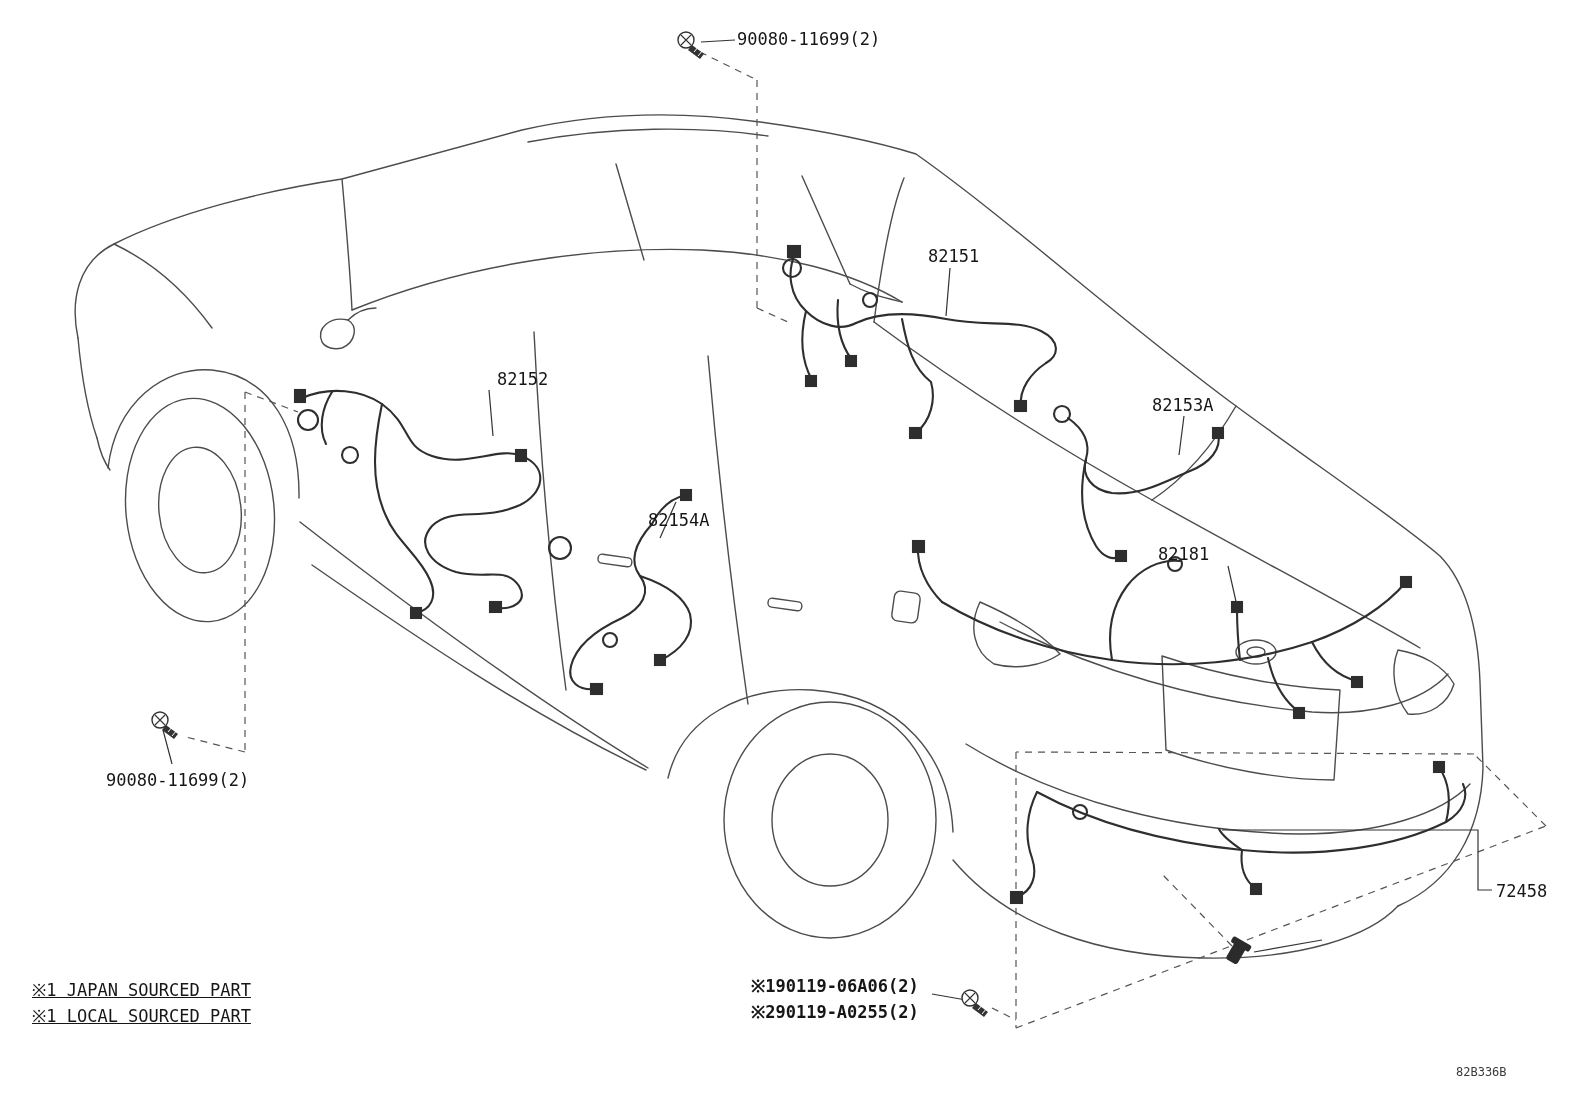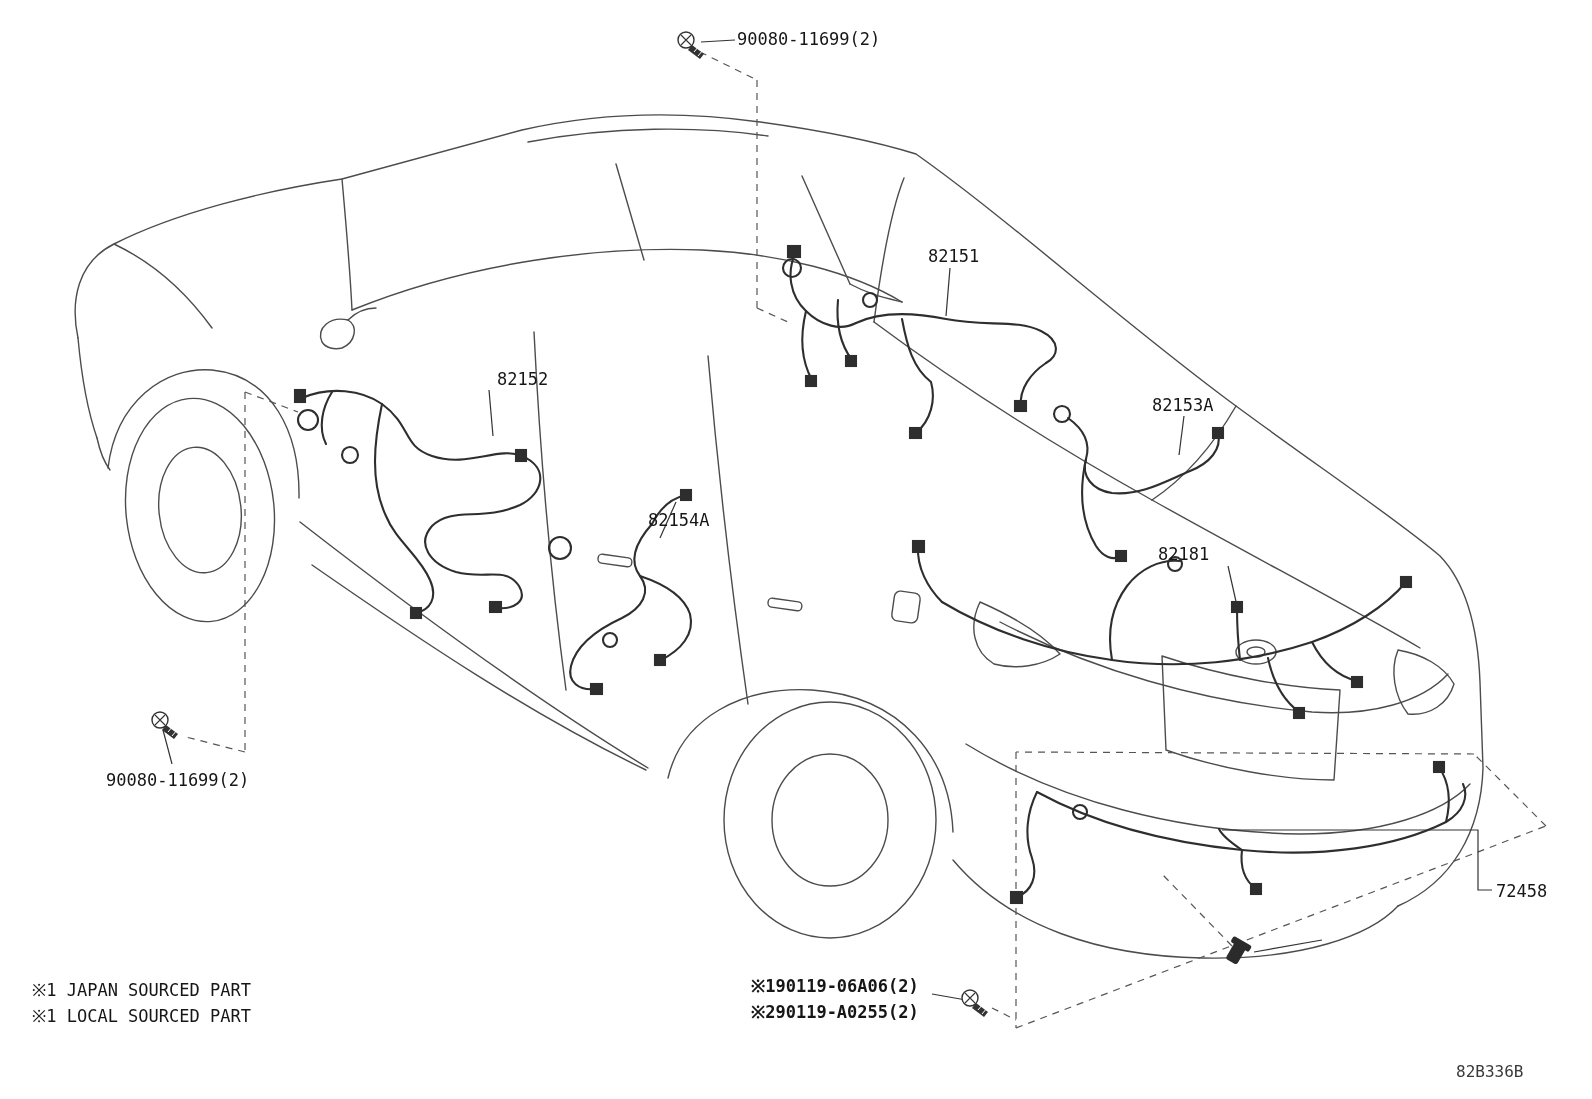--- a/index.html
+++ b/index.html
@@ -14,22 +14,22 @@
   .diagram svg { position: absolute; left: 0; top: 0; }
   .lbl {
     position: absolute;
     font-size: 17px;
     color: #161616;
     white-space: nowrap;
     line-height: 20px;
   }
   .lbl.multi div { line-height: 21px; }
   .note2 div { line-height: 26px; }
-  .legend div { line-height: 26px; }
-  .figcode { font-size: 16px; color: #3a3a3a; }
+  .legend div { line-height: 26px; text-decoration: underline; }
+  .figcode { font-size: 12px; color: #3a3a3a; }
 </style>
 </head>
 <body>
 
 <div class="diagram">
 
   <svg width="1592" height="1099" viewBox="0 0 1592 1099">
 
     <g stroke="#4c4c4c" fill="none" stroke-width="1.4" stroke-linecap="round" stroke-linejoin="round">
 

